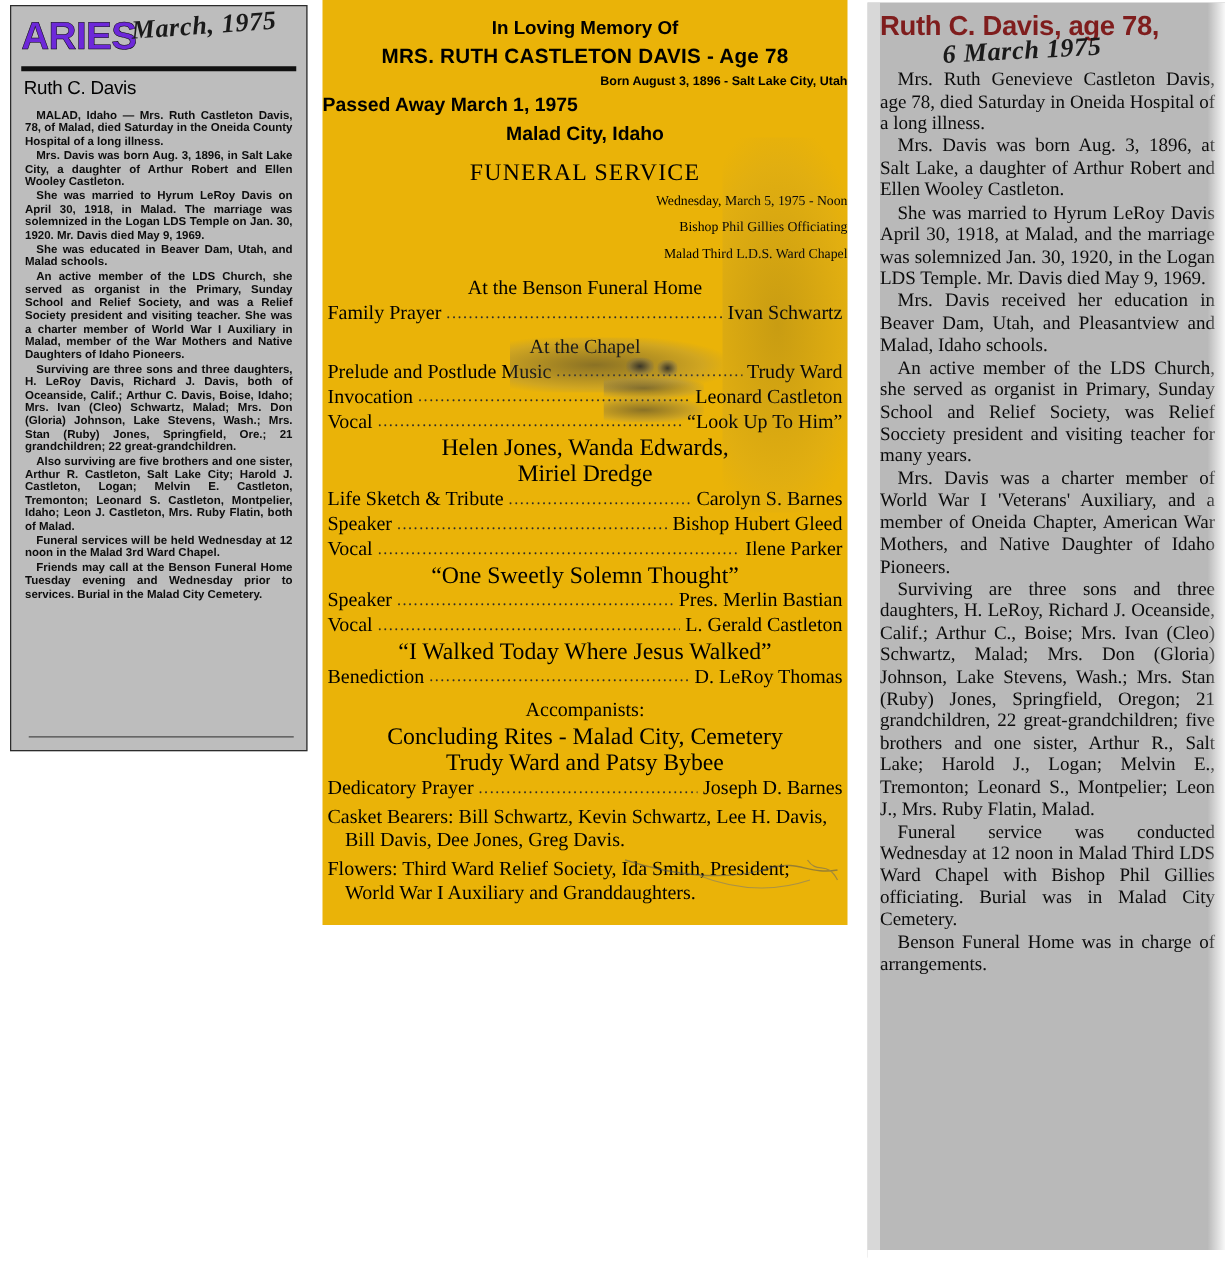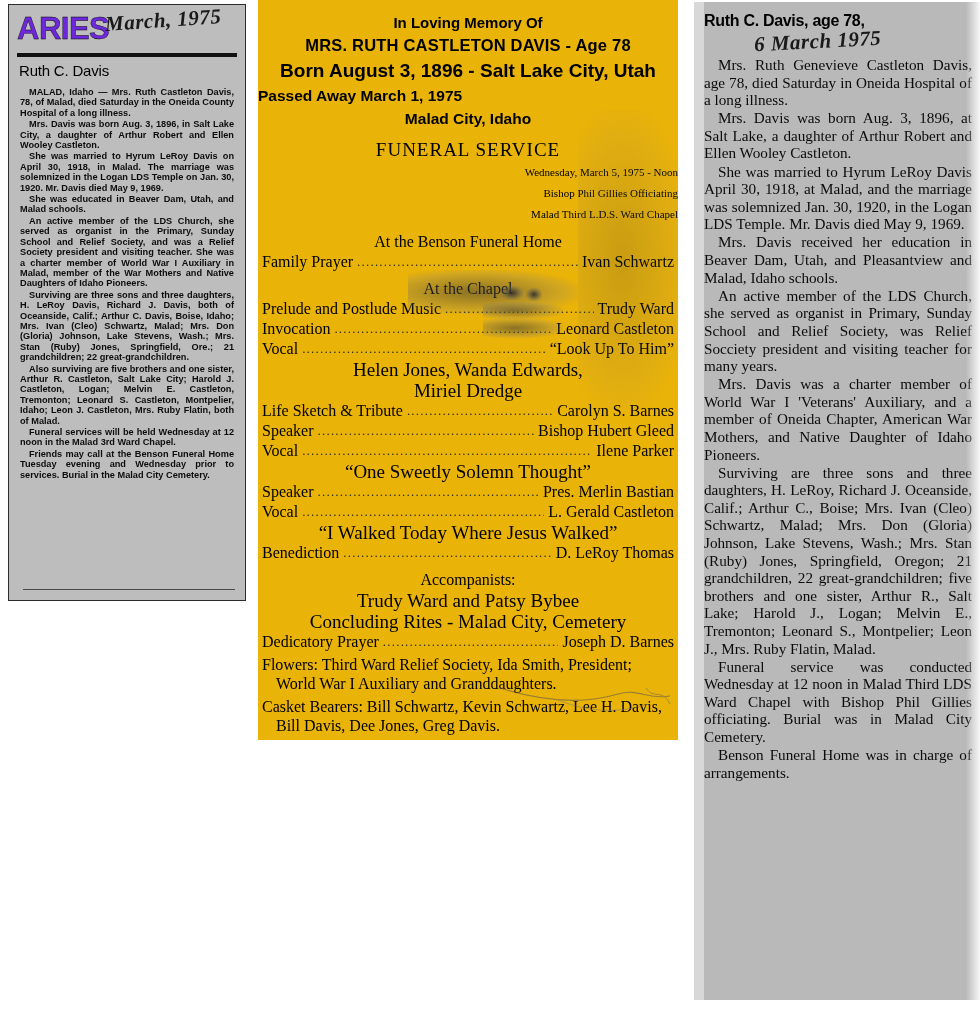--- a/index.html
+++ b/index.html
@@ -65,21 +65,21 @@
   
   #col2{
     position:absolute;left:258px;top:0px;width:420px;height:740px;
     background:#eab308;color:#000;
     font-family:"Liberation Serif", serif;
     overflow:hidden;
   }
   .p-sans{font-family:"Liberation Sans", sans-serif;font-weight:bold;}
   .c2-l1{font-size:15px;text-align:center;margin-top:14px;}
   .c2-l2{font-size:16.5px;text-align:center;margin-top:5px;letter-spacing:0.2px;}
-  .c2-l3{font-size:19px;text-align:center;margin-top:5px;}
+  .c2-l3{font-size:10px;text-align:right;margin-top:5px;}
   .c2-l4{font-size:15.5px;text-align:left;margin-top:5px;}
   .c2-l5{font-size:15.5px;text-align:center;margin-top:5px;}
   .c2-h{font-size:19px;text-align:center;margin-top:11px;letter-spacing:1px;}
   .c2-c{font-size:11px;text-align:right;margin-top:2px;line-height:19px;}
   .c2-sec{font-size:16px;text-align:center;margin-top:9px;}
   .c2-row{
     display:flex;align-items:baseline;
     font-size:16px;margin-top:2px;
     padding:0 4px;
     white-space:nowrap;
@@ -116,22 +116,22 @@
   
   #col3{
     position:absolute;left:694px;top:2px;width:286px;height:1004px;
     background:#b9b9b9;color:#0c0c0c;
     font-family:"Liberation Serif", serif;
     overflow:hidden;
   }
   #col3 .c3-pad{padding:4px 8px 0 10px;}
   .c3-head{
     font-family:"Liberation Sans", sans-serif;
-    font-weight:bold;font-size:16px;line-height:26px;
-    color:#000000;margin:2px 0 0 0;letter-spacing:-0.3px;
+    font-weight:bold;font-size:22px;line-height:26px;
+    color:#7f1d1d;margin:2px 0 0 0;letter-spacing:-0.3px;
   }
   .hand3{
     font-family:"Liberation Serif", serif;
     font-style:italic;font-weight:bold;font-size:21px;
     color:#1a1a1a;
     transform:rotate(-3deg);
     display:inline-block;
     margin:-6px 0 0 50px;
     letter-spacing:0.5px;
   }
@@ -250,31 +250,31 @@
     </div>
     <div class="c2-ctr">“I Walked Today Where Jesus Walked”</div>
 
     <div class="c2-row">
       <span class="lab">Benediction</span>
       <span class="dots">........................................................................................</span>
       <span class="val">D. LeRoy Thomas</span>
     </div>
 
     <div class="c2-sec">Accompanists:</div>
+    <div class="c2-ctr">Concluding Rites - Malad City, Cemetery</div>
     <div class="c2-ctr">Trudy Ward and Patsy Bybee</div>
-    <div class="c2-ctr">Concluding Rites - Malad City, Cemetery</div>
 
     <div class="c2-row">
       <span class="lab">Dedicatory Prayer</span>
       <span class="dots">........................................................................................</span>
       <span class="val">Joseph D. Barnes</span>
     </div>
 
+    <div class="c2-para">Casket Bearers: Bill Schwartz, Kevin Schwartz, Lee H. Davis, Bill Davis, Dee Jones, Greg Davis.</div>
     <div class="c2-para">Flowers: Third Ward Relief Society, Ida Smith, President; World War I Auxiliary and Granddaughters.</div>
-    <div class="c2-para">Casket Bearers: Bill Schwartz, Kevin Schwartz, Lee H. Davis, Bill Davis, Dee Jones, Greg Davis.</div>
 
     <div class="smudge" style="left:150px;top:270px;width:170px;height:44px;"></div>
     <div class="smudge2" style="left:243px;top:286px;width:22px;height:14px;"></div>
     <div class="smudge2" style="left:268px;top:288px;width:16px;height:13px;"></div>
     <div class="smudge" style="left:225px;top:302px;width:80px;height:17px;"></div>
     <div class="smudge" style="left:225px;top:318px;width:80px;height:20px;"></div>
     <div class="smudge" style="left:320px;top:110px;width:110px;height:300px;opacity:.35;"></div>
 
     <svg class="scratch" style="left:240px;top:670px;width:190px;height:60px;" viewBox="0 0 190 60">
       <path d="M2,18 C40,30 80,36 120,24 C140,18 150,30 172,26" stroke="#555" stroke-width="1.1" fill="none"></path>

